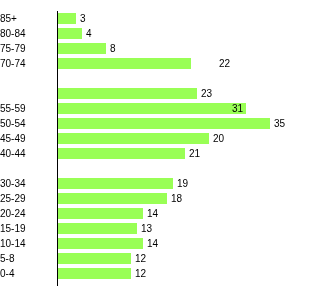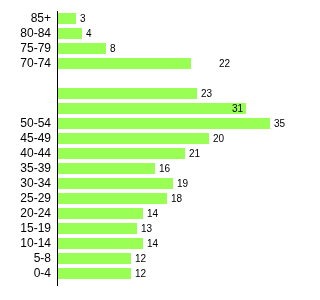--- a/index.html
+++ b/index.html
@@ -37,22 +37,22 @@
     width: 300px;
     height: 15px;
   }
   .cat-label {
     position: absolute;
     left: 0;
     top: 0;
     width: 51px;
     height: 15px;
     line-height: 15px;
-    text-align: right;
-    font-size: 12px;
+    text-align: left;
+    font-size: 10px;
     color: #000000;
     white-space: nowrap;
   }
   .bar {
     position: absolute;
     left: 58px;
     top: 2px;
     height: 11px;
     background: #99FF55;
     box-sizing: border-box;
@@ -92,42 +92,38 @@
       <div class="bar-row" style="top: 56px;">
         <div class="cat-label">70-74</div>
         <div class="bar" style="width: 133px; background: rgb(153, 255, 85);"></div>
         <div class="val-label" style="left: 195px; margin-left: 24px;">22</div>
       </div>
       <div class="bar-row" style="top: 86px;">
         <div class="bar" style="width: 139px; background: rgb(153, 255, 85);"></div>
         <div class="val-label" style="left: 201px;">23</div>
       </div>
       <div class="bar-row" style="top: 101px;">
+        <div class="cat-label">55-59</div>
         <div class="bar" style="width: 188px; background: rgb(153, 255, 85);"></div>
         <div class="val-label" style="left: 232px;">31</div>
       </div>
       <div class="bar-row" style="top: 116px;">
         <div class="cat-label">50-54</div>
         <div class="bar" style="width: 212px; background: rgb(153, 255, 85);"></div>
         <div class="val-label" style="left: 274px;">35</div>
       </div>
       <div class="bar-row" style="top: 131px;">
         <div class="cat-label">45-49</div>
         <div class="bar" style="width: 151px; background: rgb(153, 255, 85);"></div>
         <div class="val-label" style="left: 213px;">20</div>
       </div>
       <div class="bar-row" style="top: 146px;">
         <div class="cat-label">40-44</div>
         <div class="bar" style="width: 127px; background: rgb(153, 255, 85);"></div>
         <div class="val-label" style="left: 189px;">21</div>
-      </div>
-      <div class="bar-row" style="top: 161px;">
-        <div class="cat-label">35-39</div>
-        <div class="bar" style="width: 97px; background: rgb(153, 255, 85);"></div>
-        <div class="val-label" style="left: 159px;">16</div>
       </div>
       <div class="bar-row" style="top: 176px;">
         <div class="cat-label">30-34</div>
         <div class="bar" style="width: 115px; background: rgb(153, 255, 85);"></div>
         <div class="val-label" style="left: 177px;">19</div>
       </div>
       <div class="bar-row" style="top: 191px;">
         <div class="cat-label">25-29</div>
         <div class="bar" style="width: 109px; background: rgb(153, 255, 85);"></div>
         <div class="val-label" style="left: 171px;">18</div>

